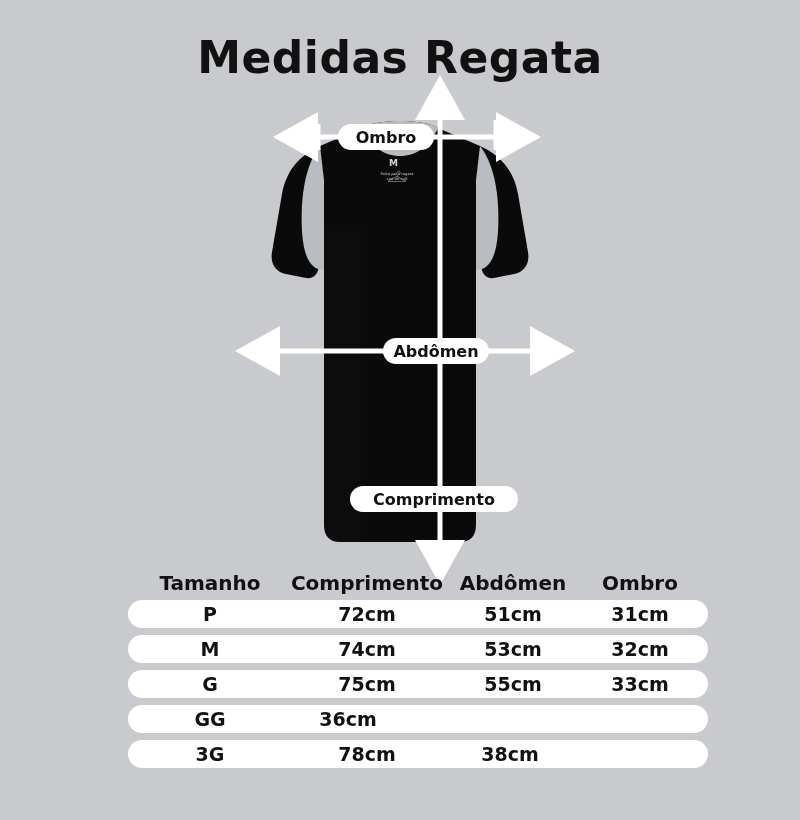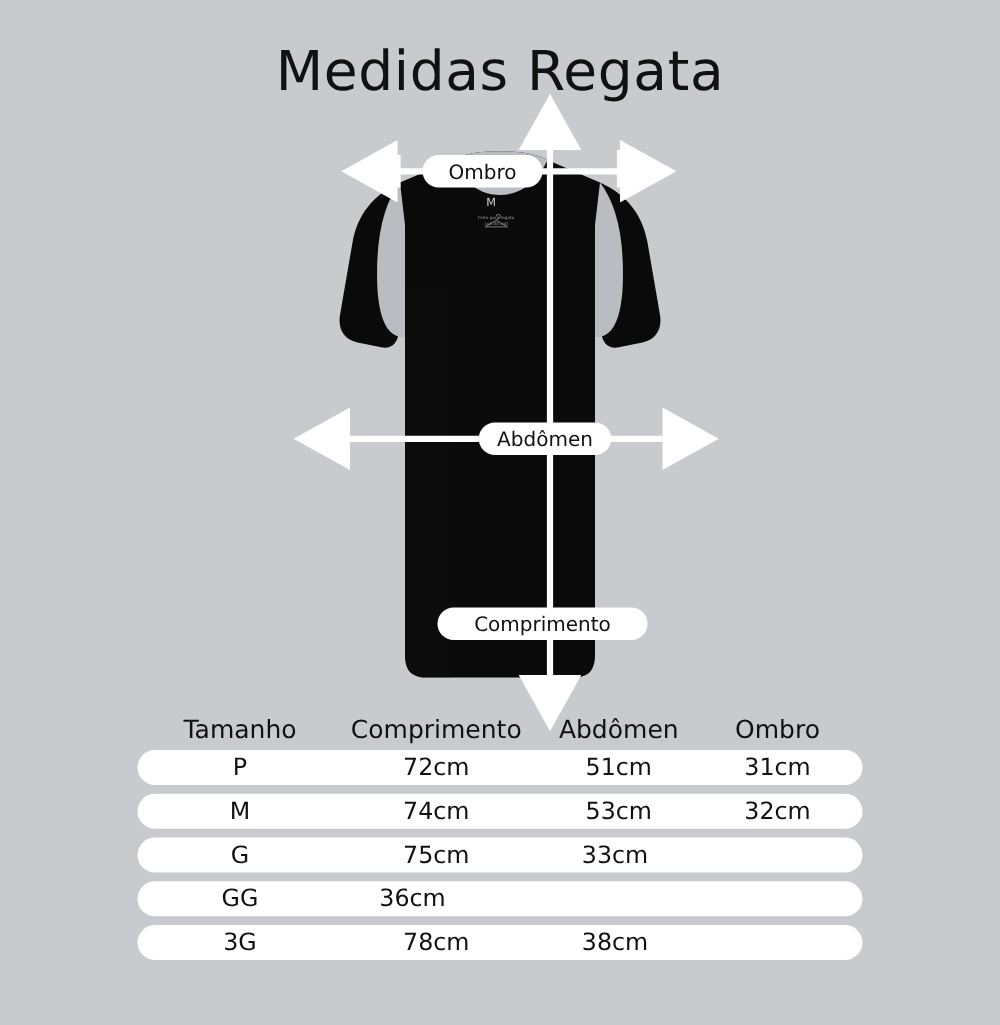--- a/index.html
+++ b/index.html
@@ -11,20 +11,21 @@
     height: 820px;
     background: #c8cace;
     font-family: "DejaVu Sans", sans-serif;
     overflow: hidden;
     position: relative;
   }
   .page {
     position: relative;
     width: 800px;
     height: 820px;
+    font-weight: bold;
   }
   .title {
     position: absolute;
     top: 32px;
     left: 0;
     width: 800px;
     text-align: center;
     font-size: 44px;
     color: #111;
     letter-spacing: 0.5px;
@@ -109,21 +110,21 @@
   .pill-comprimento {
     left: 350px;
     top: 486px;
     width: 168px;
     height: 26px;
   }
 
   
   .table {
     position: absolute;
-    left: 110px;
+    left: 128px;
     top: 566px;
     width: 580px;
   }
   .thead {
     display: flex;
     align-items: center;
     height: 34px;
     padding: 0 6px;
   }
   .thead div {
@@ -240,20 +241,21 @@
     </div>
     <div class="row">
       <div class="c0">M</div>
       <div class="c1">74cm</div>
       <div class="c2">53cm</div>
       <div class="c3">32cm</div>
     </div>
     <div class="row">
       <div class="c0">G</div>
       <div class="c1">75cm</div>
+      <div class="c2">55cm</div>
       <div class="c3">33cm</div>
     </div>
     <div class="row">
       <div class="c0">GG</div>
       <div class="c3">36cm</div>
     </div>
     <div class="row">
       <div class="c0">3G</div>
       <div class="c1">78cm</div>
       <div class="c3">38cm</div>

